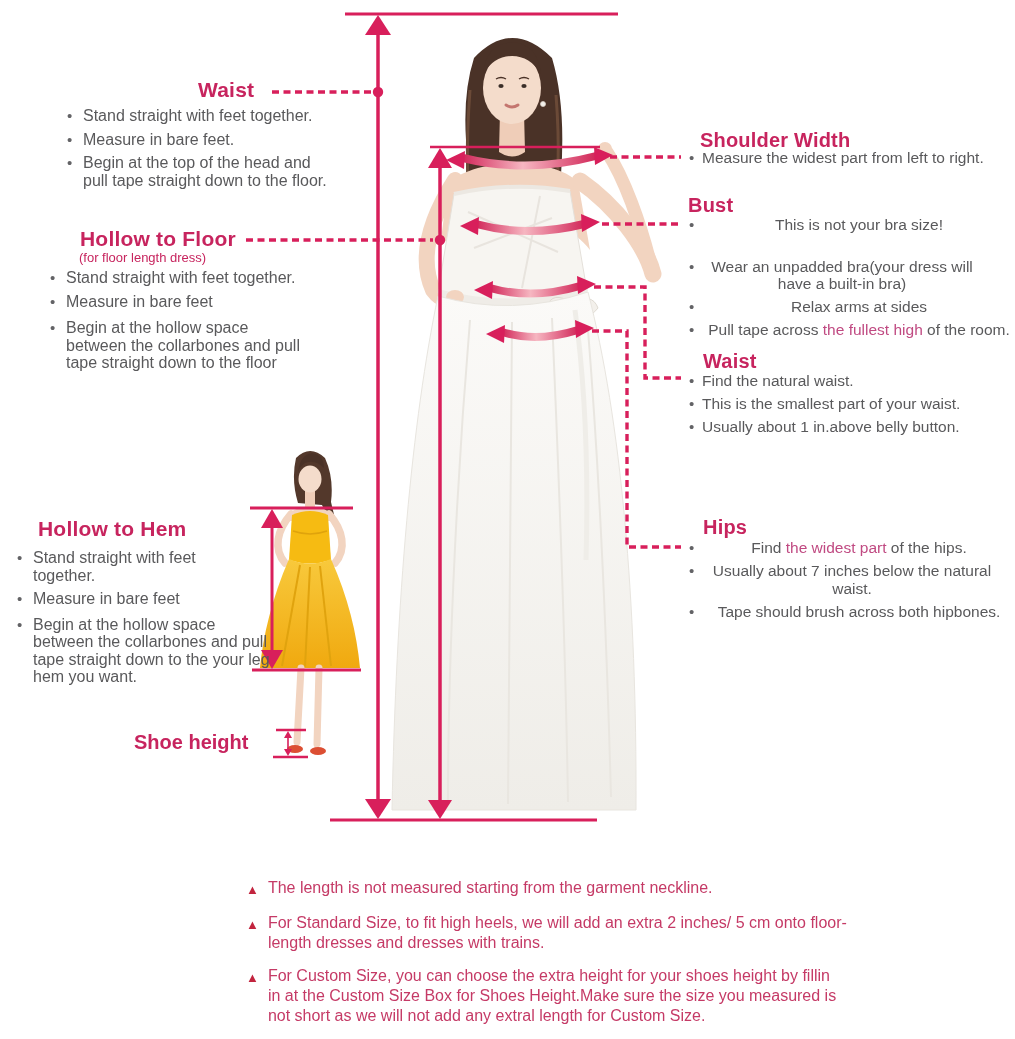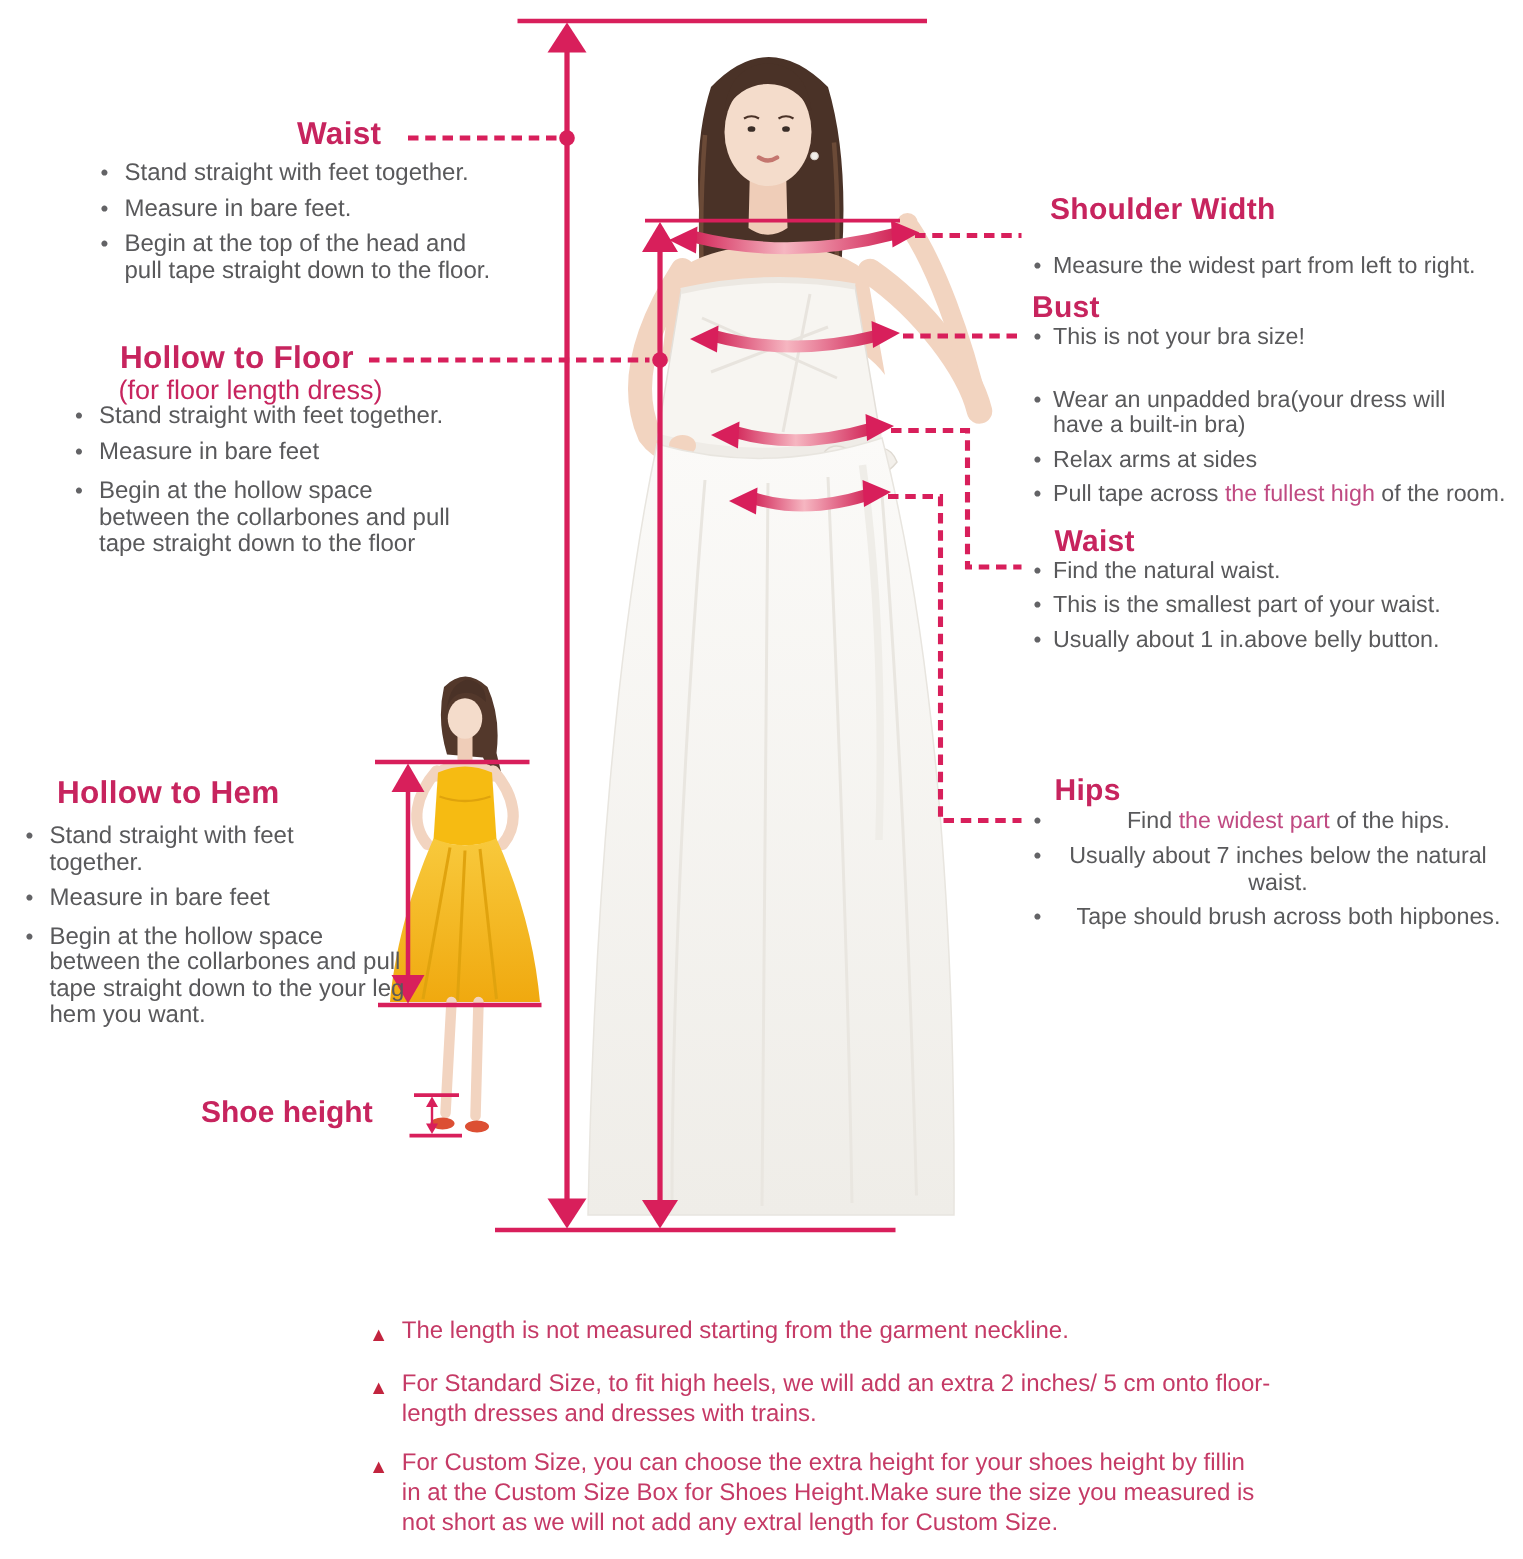--- a/index.html
+++ b/index.html
@@ -1,20 +1,20 @@
 <!DOCTYPE html>
 <html><head>
 <meta charset="utf-8">
 <style>
   html,body{margin:0;padding:0;background:#ffffff;}
   .canvas{position:relative;width:1015px;height:1039px;background:#ffffff;overflow:hidden;
           font-family:"Liberation Sans", sans-serif;}
   svg.scene{position:absolute;left:0;top:0;}
   .title{position:absolute;color:#C7245E;font-weight:bold;font-size:21px;letter-spacing:0.2px;white-space:nowrap;}
-  .subtitle{position:absolute;color:#C7245E;font-size:18px;white-space:nowrap;}
+  .subtitle{position:absolute;color:#C7245E;font-size:13px;white-space:nowrap;}
   .blist{position:absolute;list-style:none;margin:0;padding:0;color:#59595B;font-size:16px;line-height:17.5px;}
   .blist li{position:relative;padding-left:19px;margin-bottom:6px;}
   .blist li::before{content:"\2022";position:absolute;left:3px;top:0;color:#636366;font-size:15px;}
   .rlist{font-size:15.5px;}
   .rlist li{margin-bottom:5.5px;padding-left:16px;}
   .hl{color:#C04A82;}
   .shoe-label{position:absolute;color:#C7245E;font-weight:bold;font-size:20px;white-space:nowrap;}
   .rtitle{font-size:20px;}
   .w225{max-width:225px;} .w245{max-width:245px;} .w243{max-width:243px;} .w253{max-width:253px;}
   .w280{max-width:280px;} .w300{max-width:300px;} .w325{max-width:325px;}
@@ -181,26 +181,26 @@
   <div class="title" style="left:38px;top:517px;">Hollow to Hem</div>
   <ul class="blist" style="left:14px;top:549px;width:260px;">
     <li class="w225">Stand straight with feet together.</li>
     <li>Measure in bare feet</li>
     <li class="w243" style="margin-top:8px;">Begin at the hollow space between the collarbones and pull tape straight down to the your leg hem  you want.</li>
   </ul>
 
   <div class="shoe-label" style="left:134px;top:731px;">Shoe height</div>
 
   <div class="title rtitle" style="left:700px;top:129px;">Shoulder Width</div>
-  <ul class="blist rlist" style="left:686px;top:149px;width:325px;margin-top:20px;">
+  <ul class="blist rlist" style="left:686px;top:149px;width:325px;">
     <li>Measure the widest part from left to right.</li>
   </ul>
 
   <div class="title rtitle" style="left:688px;top:194px;">Bust</div>
-  <ul class="blist rlist" style="left:686px;top:216px;width:330px;">
+  <ul class="blist rlist" style="left:686px;top:216px;width:330px;text-align:center;">
     <li>This is not your bra size!</li>
     <li class="w280" style="margin-top:24px;">Wear an unpadded bra(your dress will have a built-in bra)</li>
     <li>Relax arms at sides</li>
     <li class="w325"><span>Pull tape across </span><span class="hl">the fullest high</span><span> of the room.</span></li>
   </ul>
 
   <div class="title rtitle" style="left:703px;top:350px;text-align:right;">Waist</div>
   <ul class="blist rlist" style="left:686px;top:372px;width:330px;">
     <li>Find the natural waist.</li>
     <li>This is the smallest part of your waist.</li>

